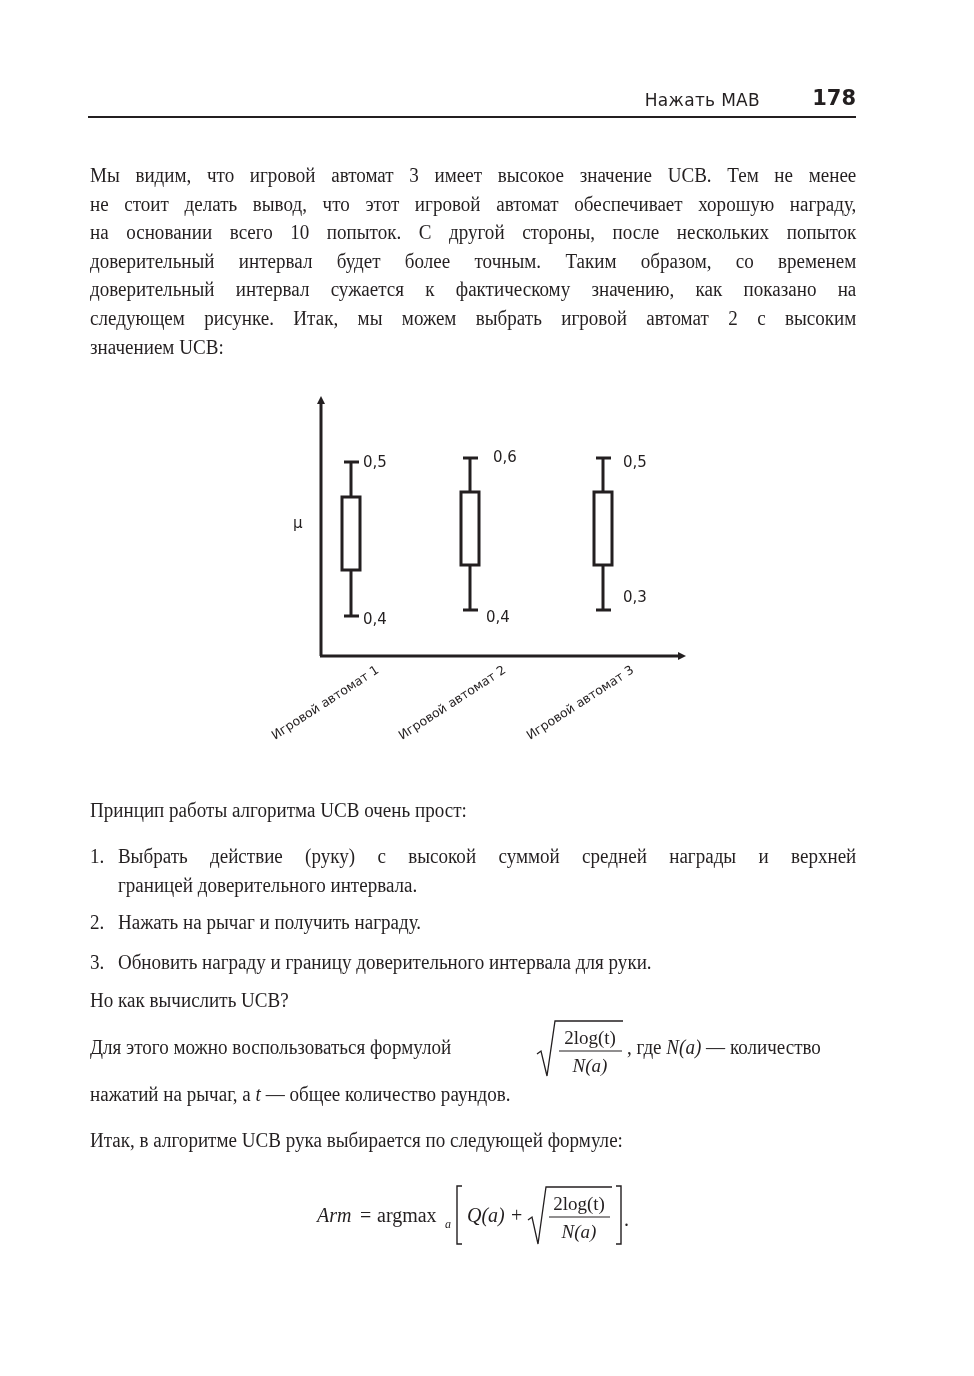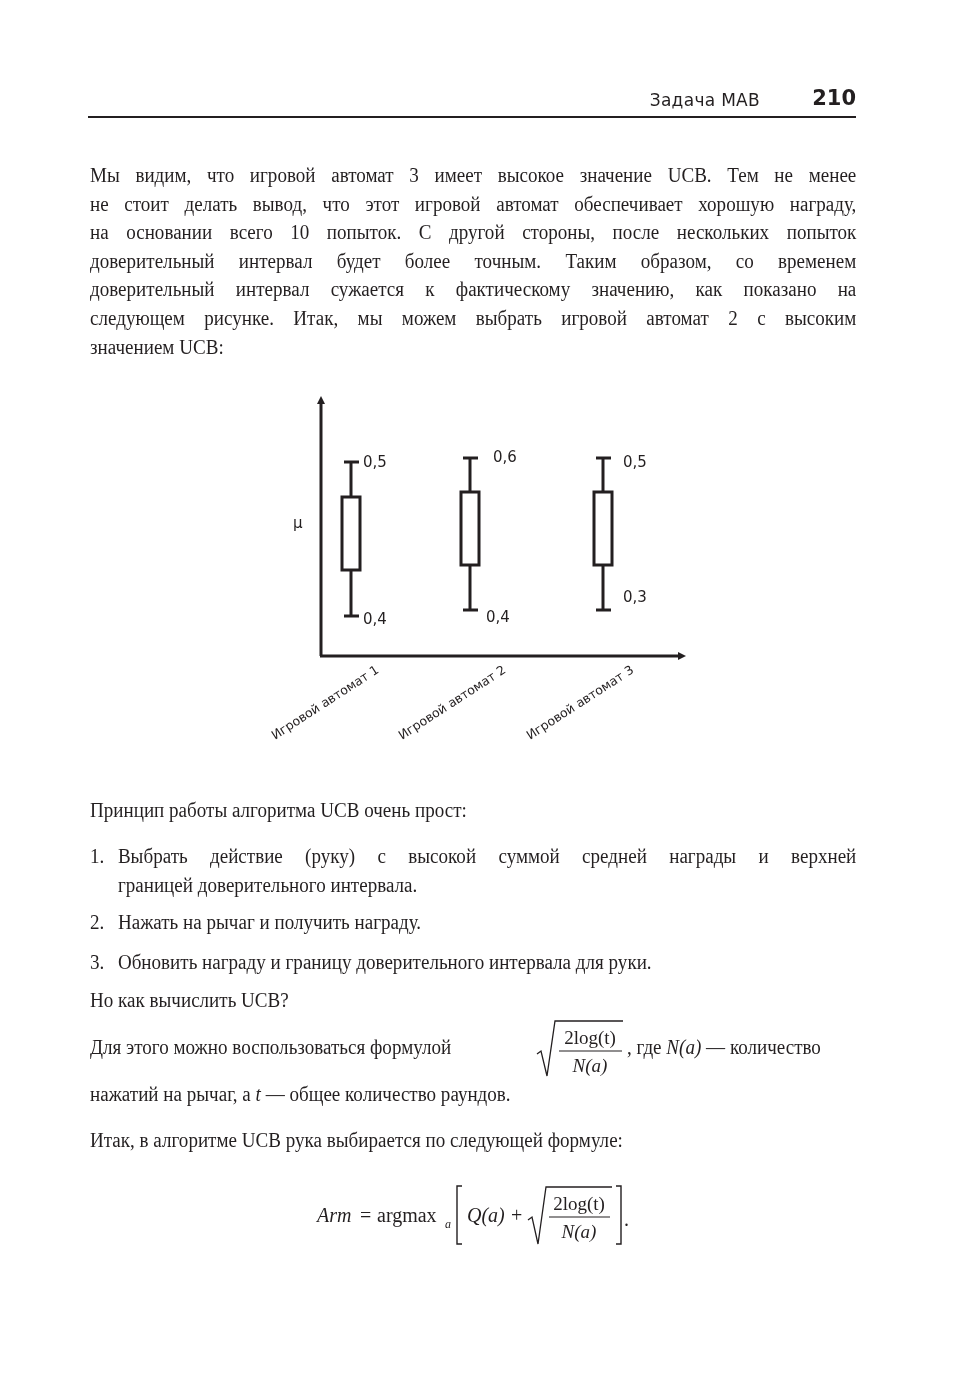--- a/index.html
+++ b/index.html
@@ -30,22 +30,22 @@
   .formula-text-right { position: absolute; left: 627px; top: 1036px; font-size: 20.5px; white-space: nowrap; transform: scaleX(0.93); transform-origin: left top; }
 
   #formula-display { position: absolute; left: 315px; top: 1182px; width: 330px; height: 66px; }
 
   .math-i { font-style: italic; }
 </style>
 </head>
 <body>
 
 <div id="header">
-  <span class="running-title sans">Задача MAB</span>
-  <span class="page-number sans">210</span>
+  <span class="running-title sans">Нажать MAB</span>
+  <span class="page-number sans">178</span>
 </div>
 <div id="header-rule"></div>
 
 <div id="para-intro" class="para serif">
   <span class="line">Мы видим, что игровой автомат 3 имеет высокое значение UCB. Тем не менее</span>
   <span class="line">не стоит делать вывод, что этот игровой автомат обеспечивает хорошую награду,</span>
   <span class="line">на основании всего 10 попыток. С другой стороны, после нескольких попыток</span>
   <span class="line">доверительный интервал будет более точным. Таким образом, со временем</span>
   <span class="line">доверительный интервал сужается к фактическому значению, как показано на</span>
   <span class="line">следующем рисунке. Итак, мы можем выбрать игровой автомат 2 с высоким</span>

